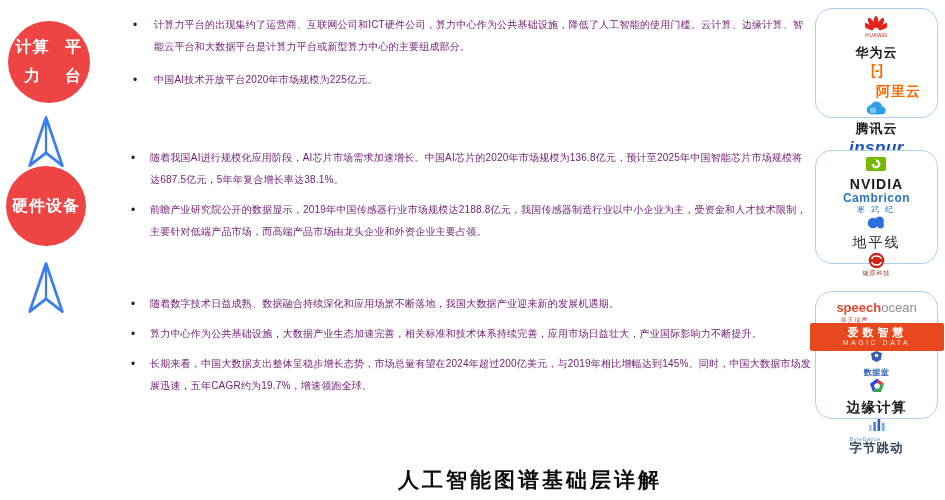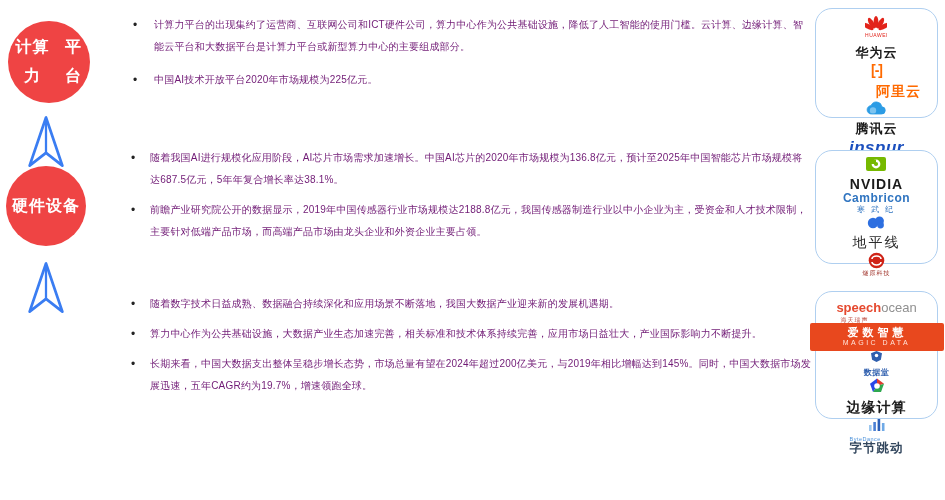--- a/index.html
+++ b/index.html
@@ -233,14 +233,15 @@
         <rect x="8.6" y="2" width="2.6" height="12" fill="#2B5FB8"></rect>
         <rect x="12.9" y="6" width="2.6" height="8" fill="#6FA9E6"></rect>
       </svg>
       <span class="logo-stack" style="align-items:flex-start;">
         <span class="byte-latin">ByteDance</span>
         <span class="byte-label">字节跳动</span>
       </span>
     </div>
   </div>
 
+  <div class="caption">人工智能图谱基础层详解</div>
 
 </div>
 
 </body></html>

